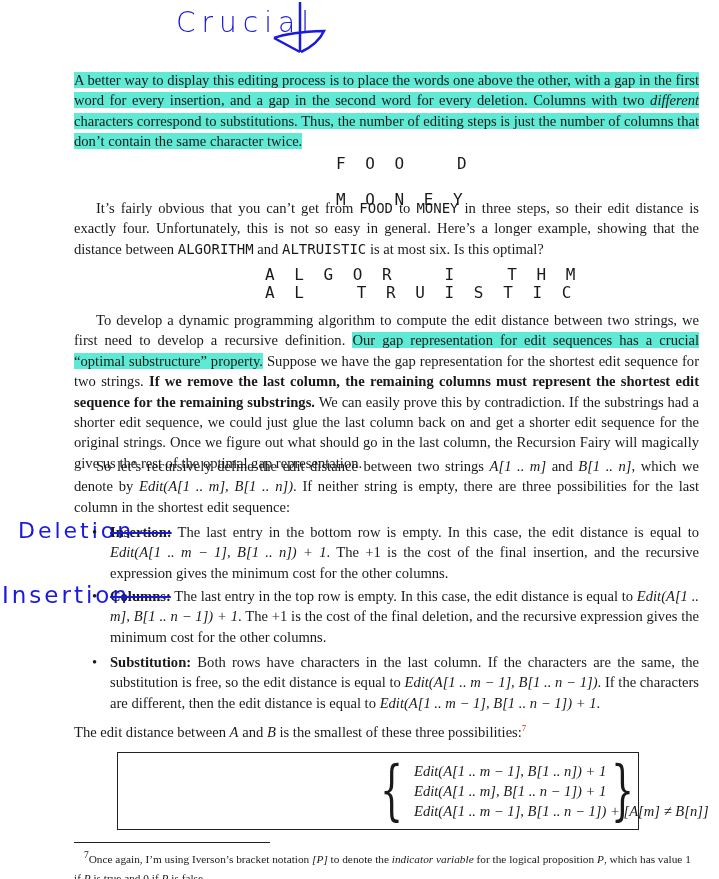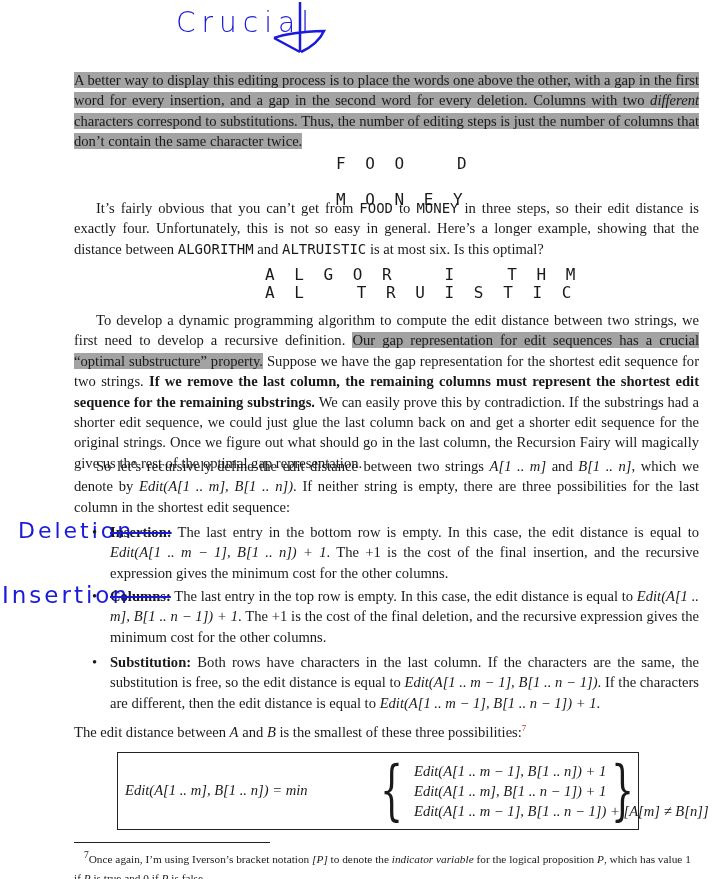--- a/index.html
+++ b/index.html
@@ -1,20 +1,20 @@
 <!DOCTYPE html>
 <html><head>
 <meta charset="utf-8">
 <style>
   html, body { margin: 0; padding: 0; background: #ffffff; }
   body { width: 719px; height: 879px; position: relative; overflow: hidden;
          font-family: "Liberation Serif", "DejaVu Serif", serif; color: #1a1a1a; font-size: 14.6px; }
   .abs { position: absolute; }
   .ink { color: #1a1adc; font-family: "DejaVu Sans", sans-serif; font-style: italic; }
-  .hl { background: #a3a3a3; }
+  .hl { background: #5eead4; }
   .para { position: absolute; left: 74px; width: 625px; line-height: 20.4px; text-align: justify; }
   .indent { text-indent: 22px; }
   .mono { font-family: "DejaVu Sans Mono", "Liberation Mono", monospace; font-size: 14px; }
   .align-row { position: absolute; font-family: "DejaVu Sans Mono", monospace; font-size: 16px; white-space: pre; letter-spacing: 0; }
   .it { font-style: italic; }
   .b { font-weight: bold; }
   .strike { text-decoration: line-through; text-decoration-color: #1a1adc; text-decoration-thickness: 2px; margin-top: 10px; }
   .bullet { position: absolute; left: 92px; width: 607px; line-height: 20.4px; text-align: justify; padding-left: 18px; box-sizing: border-box; }
   .bullet .dot { position: absolute; left: 0; top: 0; }
   .formula { position: absolute; left: 117px; top: 752px; width: 522px; height: 78px; border: 1px solid #222; box-sizing: border-box; }
@@ -73,21 +73,20 @@
 <div class="bullet" style="top:652px;">
   <span class="dot">•</span>
   <span class="b">Substitution:</span><span> Both rows have characters in the last column. If the characters are the same, the substitution is free, so the edit distance is equal to </span><span class="it">Edit(A[1 .. m − 1], B[1 .. n − 1])</span><span>. If the characters are different, then the edit distance is equal to </span><span class="it">Edit(A[1 .. m − 1], B[1 .. n − 1]) + 1</span><span>.</span>
 </div>
 
 <div class="para" style="top:718px;">
   <span>The edit distance between </span><span class="it">A</span><span> and </span><span class="it">B</span><span> is the smallest of these three possibilities:</span><sup class="fnref">7</sup>
 </div>
 
 <div class="formula">
-  <span class="lhs it">Edit(A[1 .. m], B[1 .. n]) = min</span>
   <span class="brace-l">{</span>
   <span class="case it" style="top:8px;">Edit(A[1 .. m − 1], B[1 .. n]) + 1</span>
   <span class="case it" style="top:28px;">Edit(A[1 .. m], B[1 .. n − 1]) + 1</span>
   <span class="case it" style="top:48px;">Edit(A[1 .. m − 1], B[1 .. n − 1]) + [A[m] ≠ B[n]]</span>
   <span class="brace-r">}</span>
 </div>
 
 <div class="fnrule"></div>
 <div class="footnote">
   <span style="padding-left:10px;"></span><sup>7</sup><span>Once again, I’m using Iverson’s bracket notation </span><span class="it">[P]</span><span> to denote the </span><span class="it">indicator variable</span><span> for the logical proposition </span><span class="it">P</span><span>, which has value 1 if </span><span class="it">P</span><span> is true and 0 if </span><span class="it">P</span><span> is false.</span>

